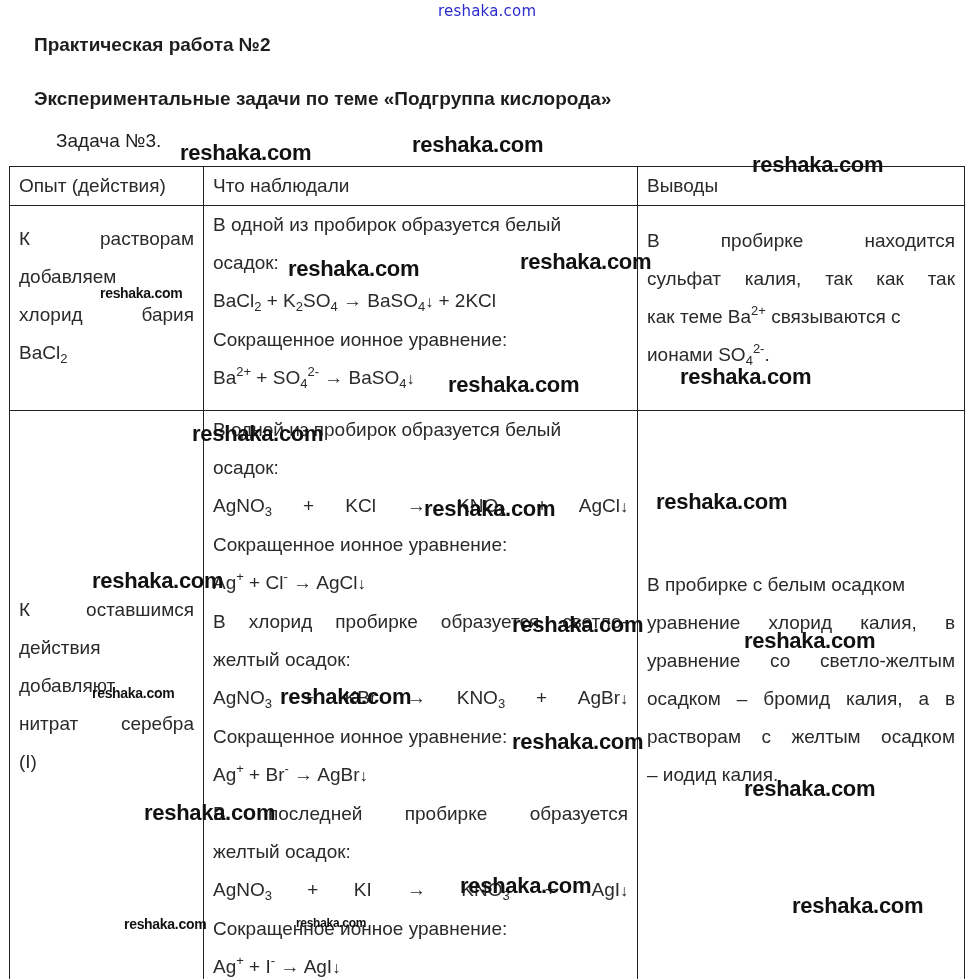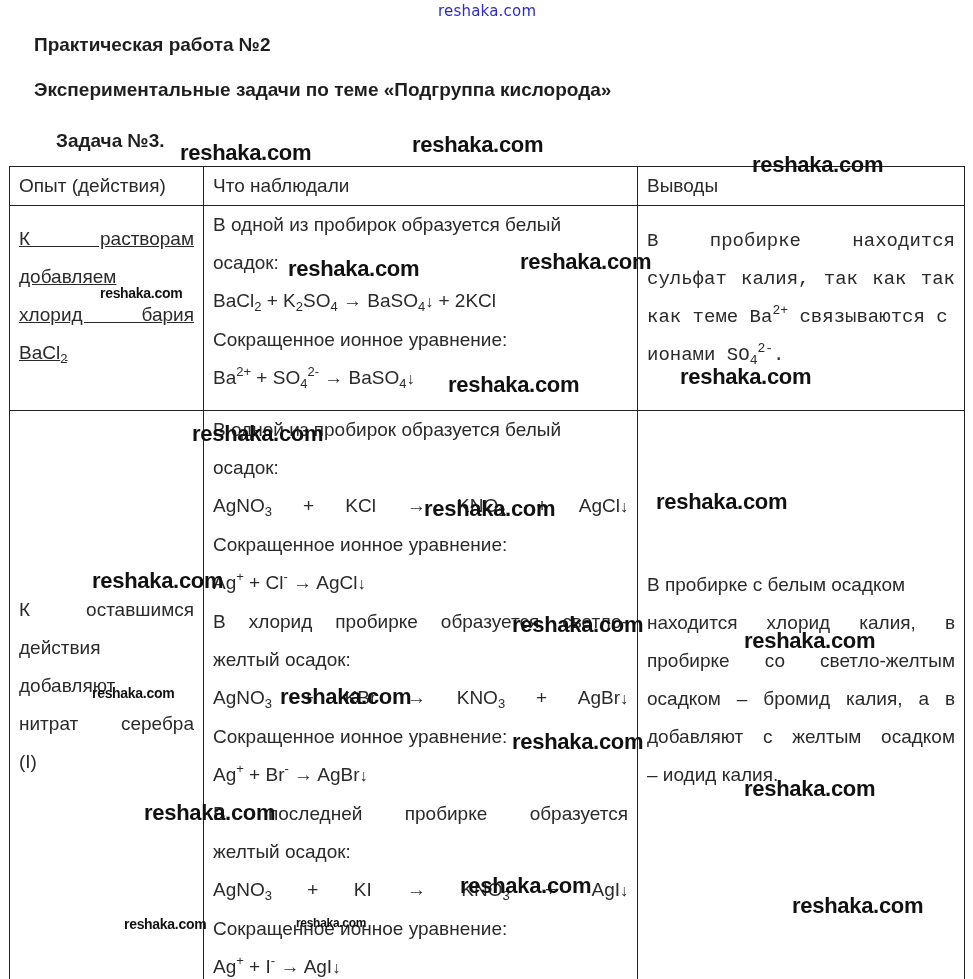--- a/index.html
+++ b/index.html
@@ -2,38 +2,38 @@
 <html><head>
 <meta charset="utf-8">
 <style>
   html, body { margin: 0; padding: 0; background: #ffffff; }
   body { width: 973px; height: 979px; position: relative; overflow: hidden;
          font-family: "Liberation Sans", sans-serif; color: #1a1a1a; }
   .top-wm { position: absolute; left: 438px; top: 2px; font-size: 15px; color: #2a2ad0;
             letter-spacing: 0.2px; font-family: "DejaVu Sans", sans-serif; }
   .title { position: absolute; left: 34px; font-weight: bold; font-size: 19px; color: #1e1e1e; }
   .t1 { top: 34px; text-align: right; }
-  .t2 { top: 79px; }
-  .task { position: absolute; left: 56px; top: 130px; font-weight: bold; font-size: 19px; color: #1e1e1e; }
+  .t2 { top: 88px; }
+  .task { position: absolute; left: 56px; top: 130px; font-weight: normal; font-size: 19px; color: #1e1e1e; }
 
   table.main { position: absolute; left: 9px; top: 166px; border-collapse: collapse;
                width: 955px; table-layout: fixed; }
   table.main td { border: 1.5px solid #222; vertical-align: top; font-size: 19px;
                   color: #2a2a2a; padding: 0 9px; }
   col.c1 { width: 194px; } col.c2 { width: 434px; } col.c3 { width: 327px; }
   tr.hdr td { height: 38px; vertical-align: middle; }
   tr.r1 td { height: 188px; }
   tr.r2 td { height: 568px; }
   .line { line-height: 38px; white-space: nowrap; }
   .just { text-align: justify; text-align-last: justify; display: block; }
   sub { font-size: 13px; vertical-align: -4px; line-height: 0; }
   sup { font-size: 13px; vertical-align: 8px; line-height: 0; }
   .arr { font-size: 16px; }
-  .c1cell { padding-top: 14px !important; text-decoration: underline; }
-  .c3cell1 { padding-top: 16px !important; font-family: Liberation Mono, monospace; }
+  .c1cell { padding-top: 14px !important; }
+  .c3cell1 { padding-top: 16px !important; }
   .c3cell2 { padding-top: 155px !important; }
   .c1cell2 { padding-top: 180px !important; }
 
   .wm { position: absolute; font-weight: bold; color: #111; font-family: "Liberation Sans", sans-serif;
         white-space: nowrap; letter-spacing: -0.3px; }
   .wm.big { font-size: 22px; }
   .wm.small { font-size: 14px; }
   .wm.tiny { font-size: 12px; }
 </style>
 </head>
@@ -121,24 +121,24 @@
             <span>→</span>
             <span><span>KNO</span><sub>3</sub></span>
             <span>+</span>
             <span><span>AgI</span><span class="arr">↓</span></span>
           </div>
       <div class="line">Сокращенное ионное уравнение:</div>
       <div class="line ionrow"><span>Ag</span><sup>+</sup><span> + I</span><sup>-</sup><span> → AgI</span><span class="arr">↓</span></div>
     </td>
     <td class="c3cell2">
       <div class="line">В пробирке с белым осадком</div>
-      <div class="line just">находится хлорид калия, в</div>
-      <div class="line just">пробирке со светло-желтым</div>
+      <div class="line just">уравнение хлорид калия, в</div>
+      <div class="line just">уравнение со светло-желтым</div>
       <div class="line just">осадком – бромид калия, а в</div>
-      <div class="line just">добавляют с желтым осадком</div>
+      <div class="line just">растворам с желтым осадком</div>
       <div class="line">– иодид калия.</div>
     </td>
   </tr>
 </tbody>
   </table>
 
 <div class="wm big" style="left:180px;top:140px">reshaka.com</div>
 <div class="wm big" style="left:412px;top:132px">reshaka.com</div>
 <div class="wm big" style="left:752px;top:152px">reshaka.com</div>
 <div class="wm big" style="left:288px;top:256px">reshaka.com</div>

